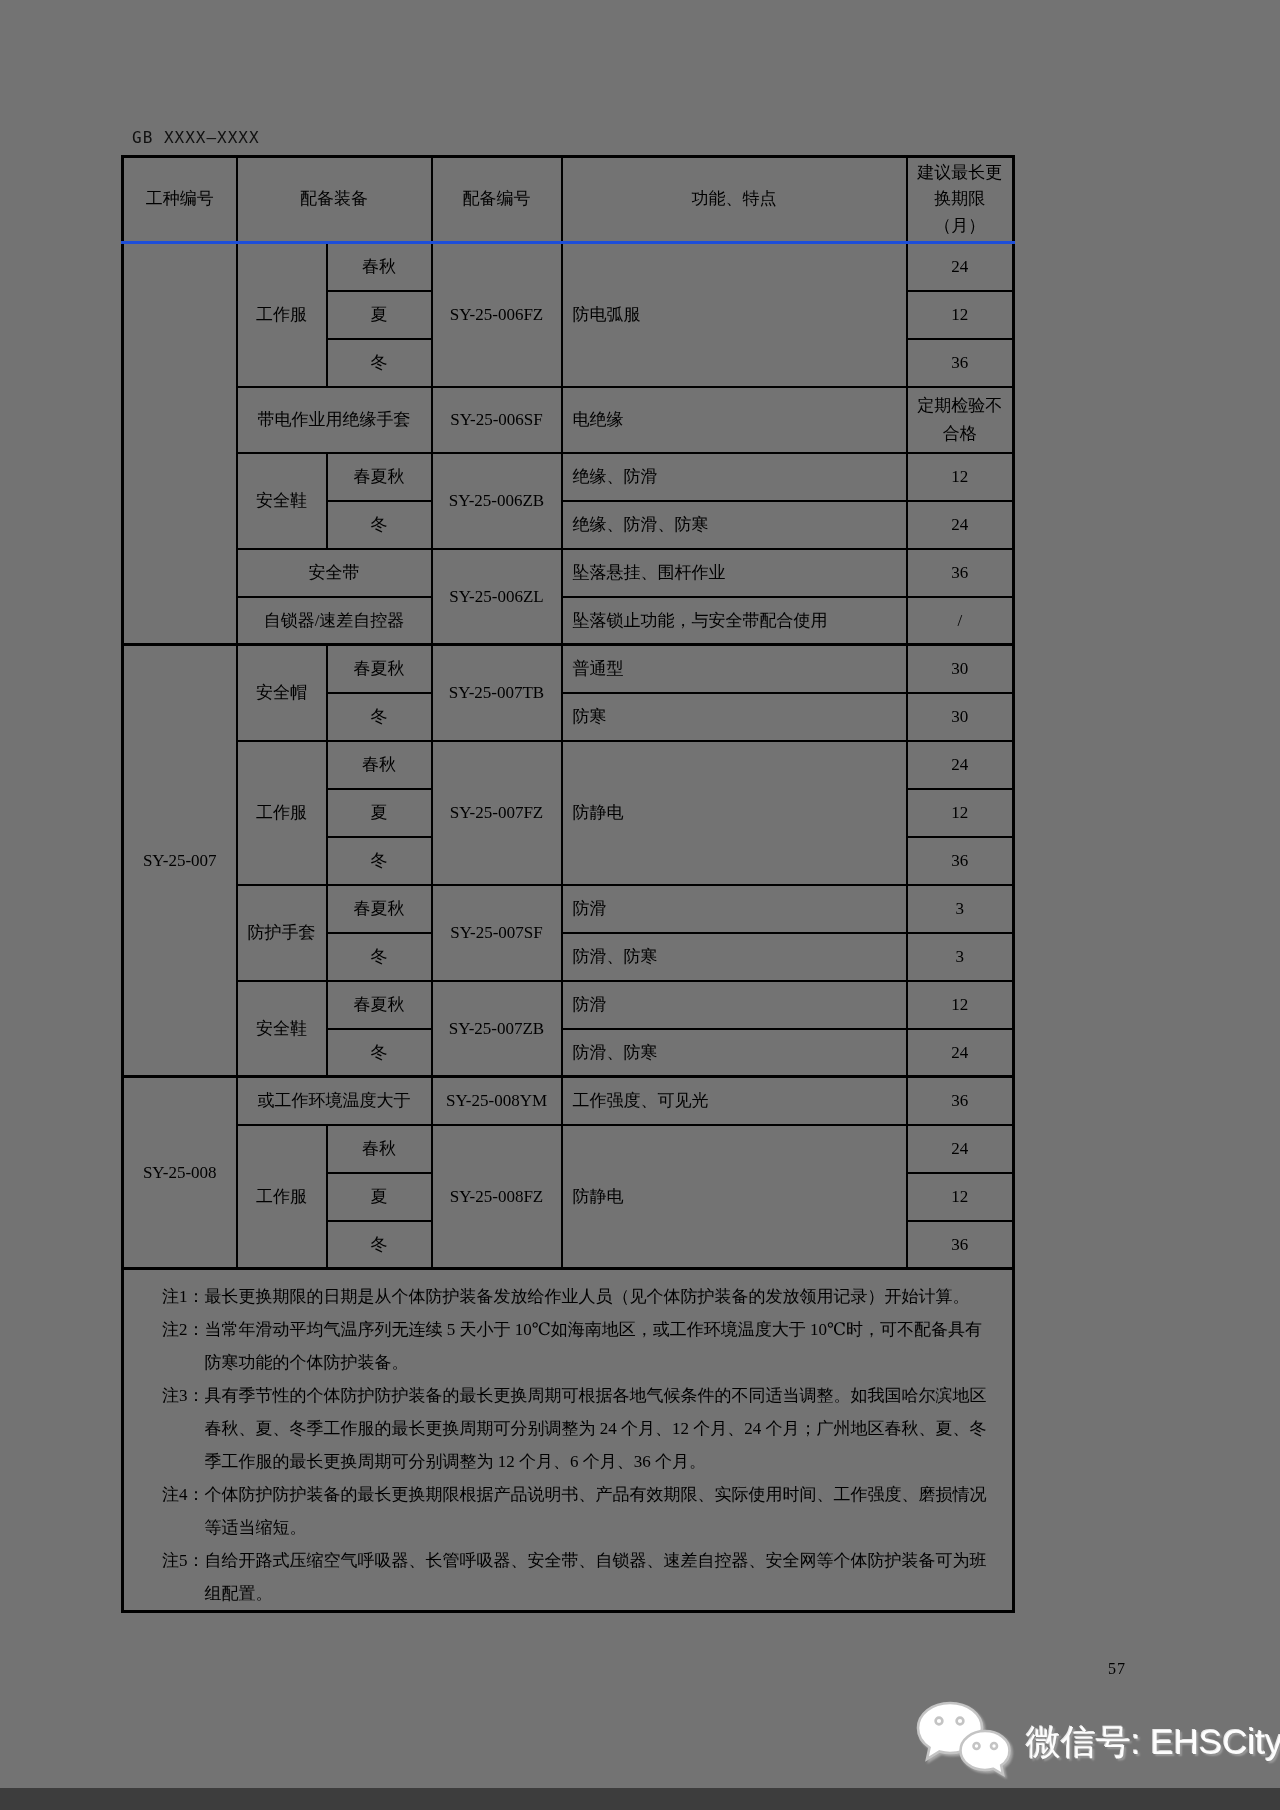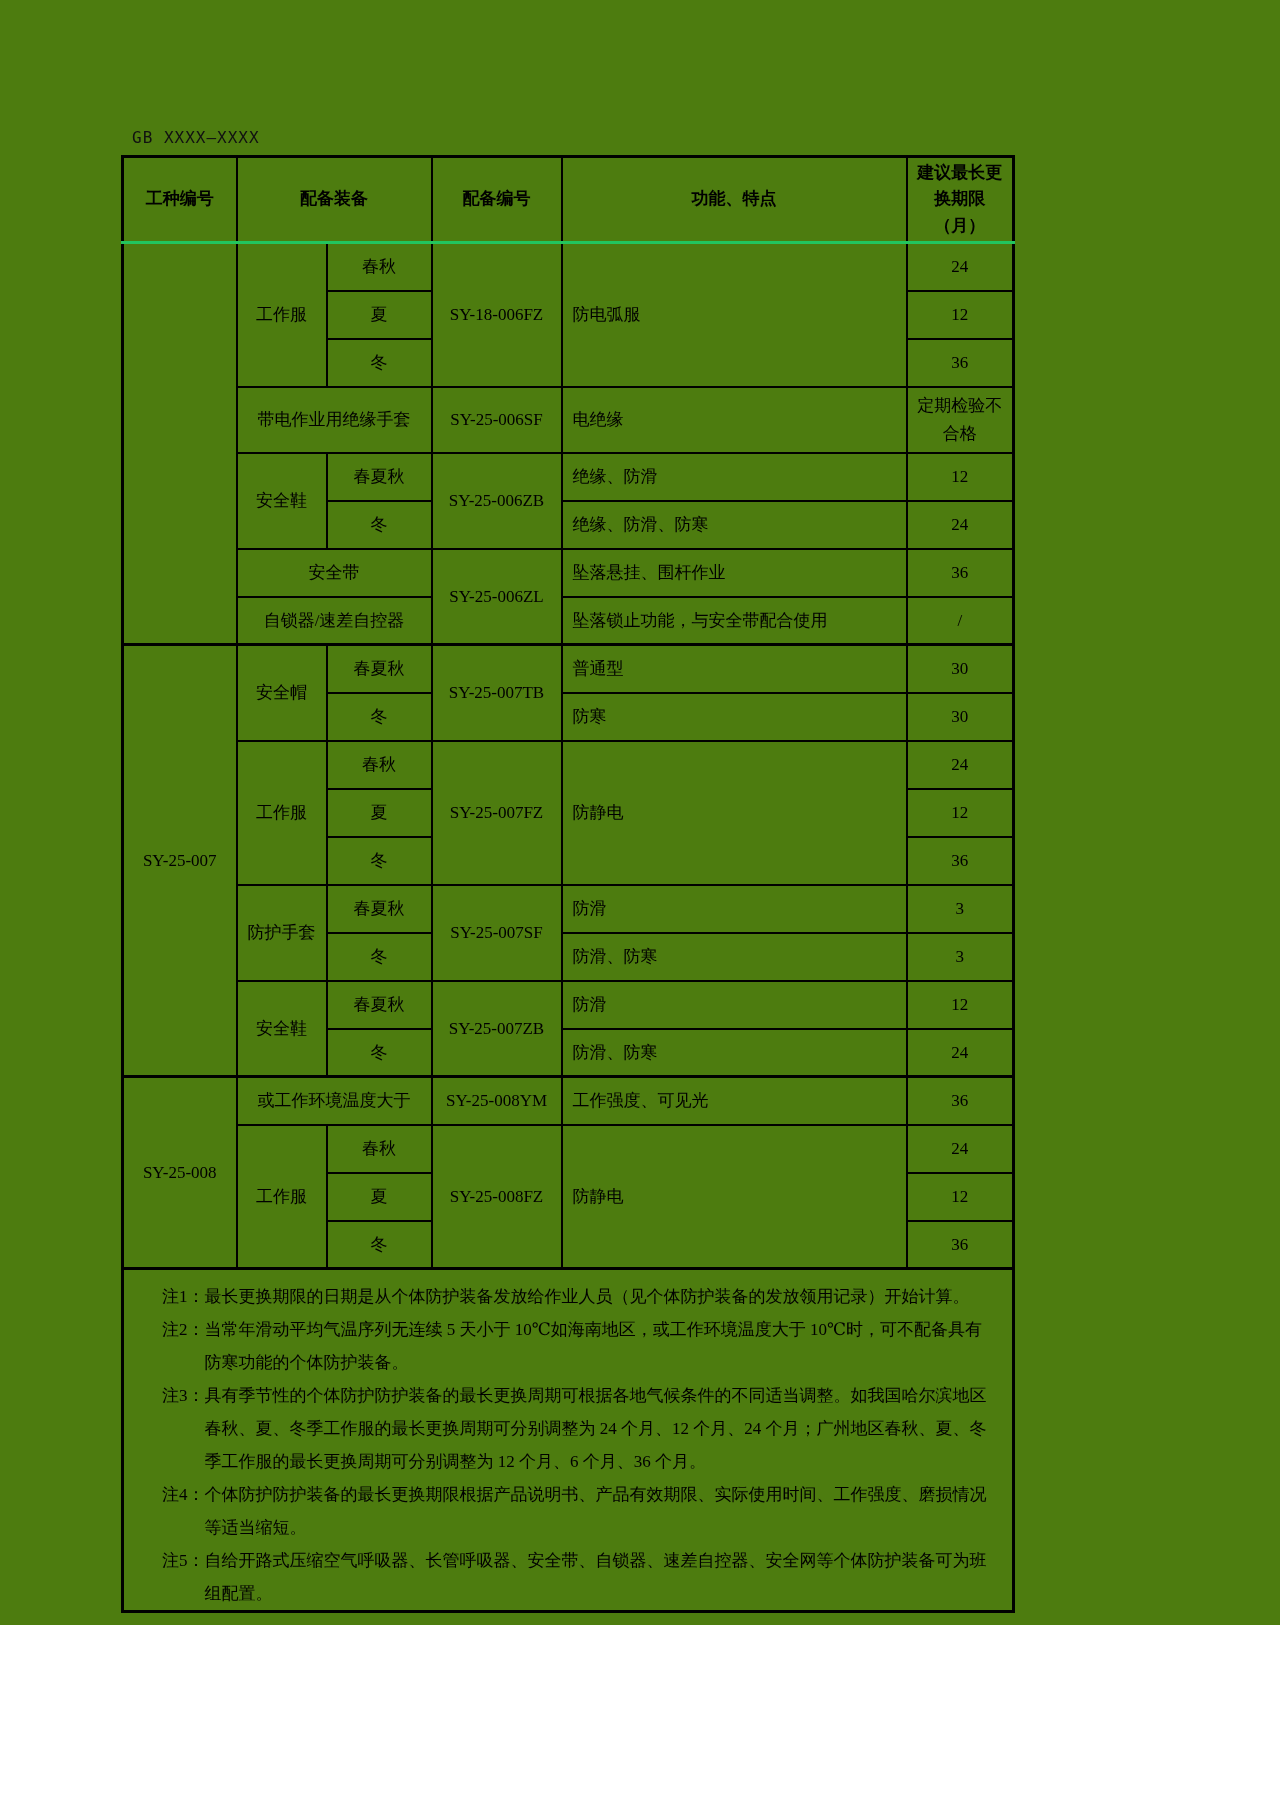--- a/index.html
+++ b/index.html
@@ -2,21 +2,21 @@
 <html><head>
 <meta charset="utf-8">
 <style>
   * { box-sizing: border-box; margin: 0; padding: 0; }
   html,body { background:#ffffff; }
   body {
     width:1280px; height:1810px;
     font-family:"Liberation Serif","DejaVu Serif",serif;
     color:#000;
   }
-  .sheet { position:relative; width:1280px; height:1625px; background:#4d7c0f; overflow:hidden; }
+  .sheet { position:relative; width:1280px; height:1810px; background:#737373; overflow:hidden; }
 
   .gb-code {
     position:absolute; left:132px; top:128px;
     font-family:"DejaVu Sans Mono","Liberation Mono",monospace;
     font-size:16px; letter-spacing:1px; color:#111;
   }
 
   table.ppe {
     position:absolute; left:121px; top:155px;
     width:891px; border-collapse:collapse; table-layout:fixed;
@@ -25,21 +25,21 @@
   }
   .ppe col.c1{width:114px}.ppe col.c2{width:90px}.ppe col.c3{width:105px}
   .ppe col.c4{width:130px}.ppe col.c5{width:345px}.ppe col.c6{width:107px}
 
   .ppe th, .ppe td {
     border:2px solid #000;
     text-align:center; vertical-align:middle;
     padding:2px 4px; line-height:1.6;
     font-weight:normal;
   }
-  .ppe thead th { font-weight:bold; border-bottom:3px solid #22c55e; height:58px; line-height:1.55; }
+  .ppe thead th { font-weight:normal; border-bottom:3px solid #1d4ed8; height:58px; line-height:1.55; }
   .ppe tbody tr { height:48px; }
   .ppe tbody tr.tall { height:66px; }
   .ppe tbody tr.section-start td { border-top:3px solid #000; }
   .ppe td.feature { text-align:left; padding-left:10px; }
 
   .notes-cell {
     vertical-align:top !important;
     text-align:left !important;
     height:336px;
     padding:10px 20px 0 38px !important;
@@ -90,21 +90,21 @@
         <th>功能、特点</th>
         <th>建议最长更换期限（月）</th>
       </tr>
     </thead>
     <tbody>
 
       <tr>
         <td rowspan="8"></td>
         <td rowspan="3">工作服</td>
         <td>春秋</td>
-        <td rowspan="3">SY-18-006FZ</td>
+        <td rowspan="3">SY-25-006FZ</td>
         <td rowspan="3" class="feature">防电弧服</td>
         <td>24</td>
       </tr>
       <tr>
         <td>夏</td>
         <td>12</td>
       </tr>
       <tr>
         <td>冬</td>
         <td>36</td>

